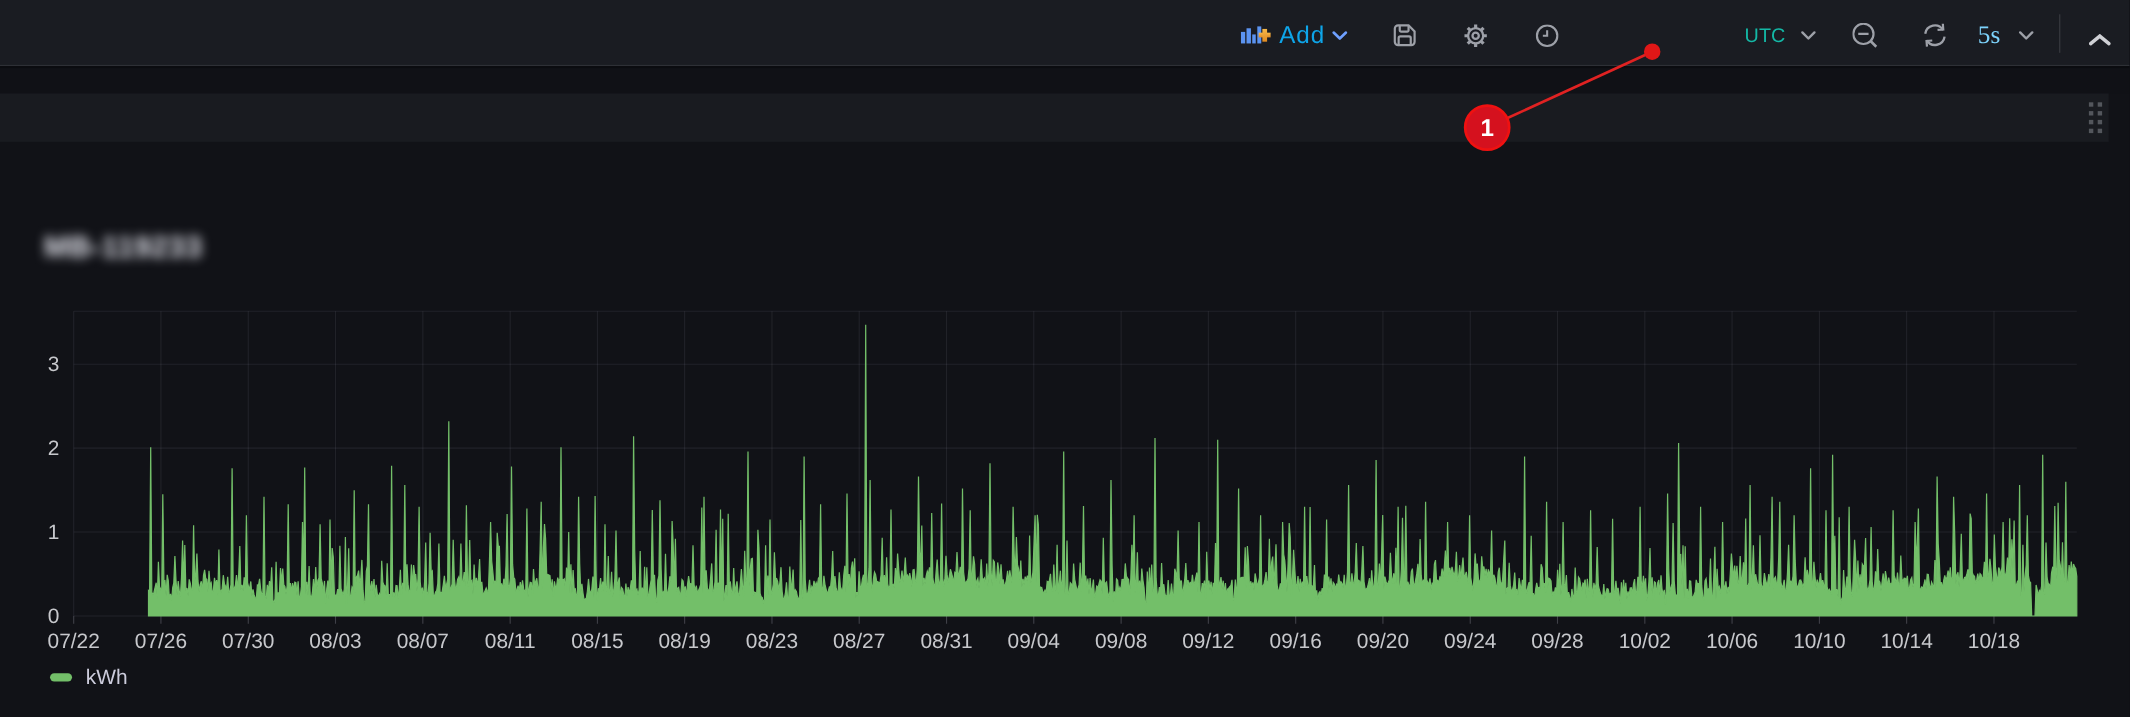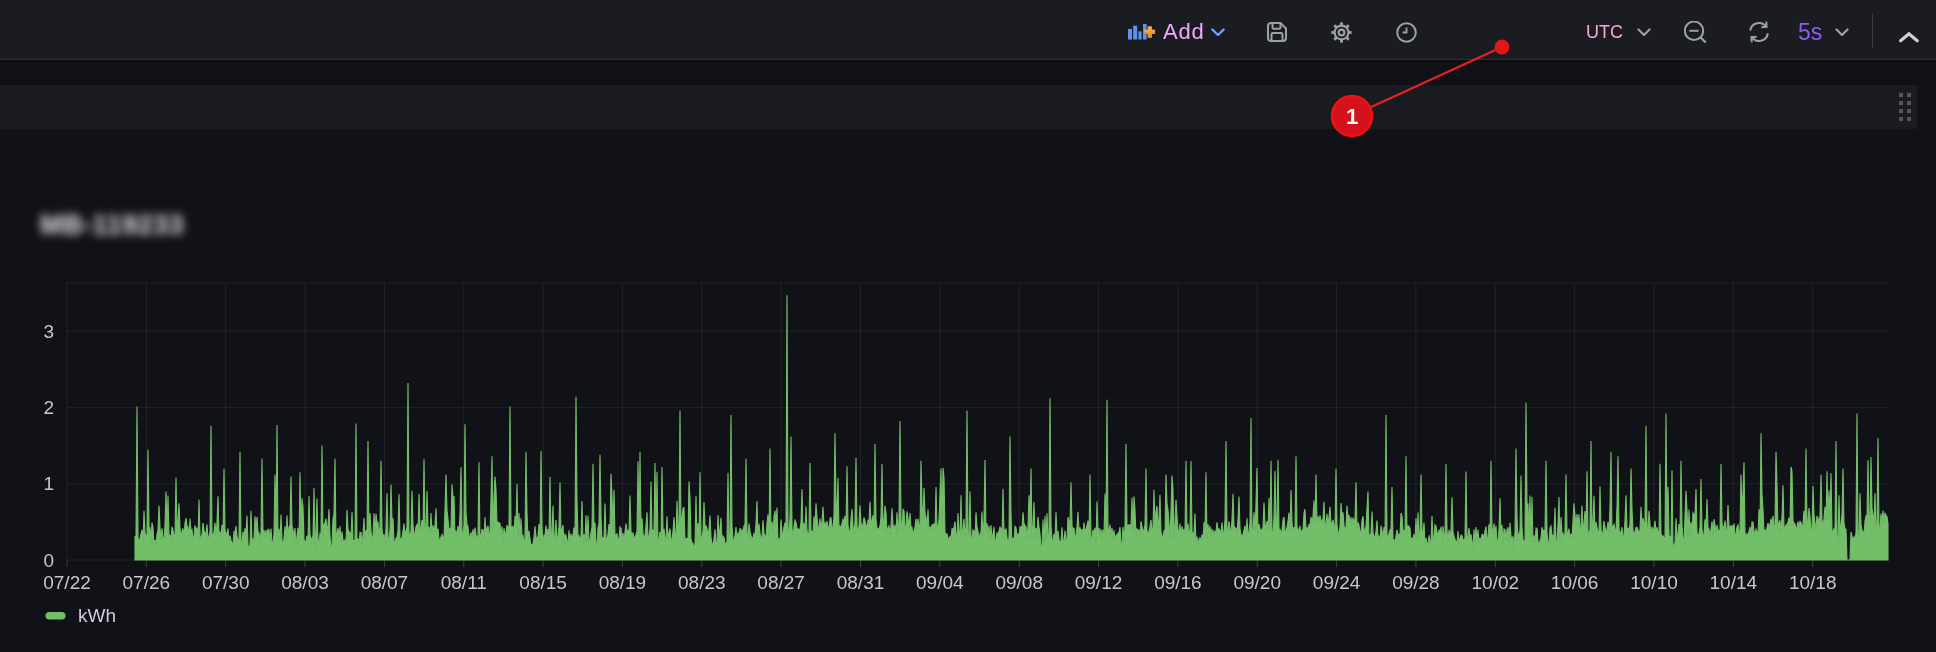--- a/index.html
+++ b/index.html
@@ -32,21 +32,21 @@
   </linearGradient>
         </defs>
   <rect x="0" y="29" width="4" height="10.5" fill="#5b93f0"></rect>
   <rect x="5.2" y="25.7" width="4" height="13.8" fill="#5b93f0"></rect>
   <rect x="10.4" y="31.3" width="3.2" height="8.2" fill="#5b93f0"></rect>
   <rect x="15" y="24" width="3.6" height="15.5" fill="#5b93f0"></rect>
   <rect x="16.3" y="29.7" width="10.8" height="4.3" fill="url(#plusg)"></rect>
   <rect x="19.6" y="26.3" width="4.3" height="11.6" fill="url(#plusg)"></rect>
 </svg>
 </div>
-<div class="titem" style="left:1163px; font-size:22px; color:#f0abfc; font-weight:400; letter-spacing:0.8px;">Add</div>
+<div class="titem" style="left:1163px; font-size:22px; color:#0ea5e9; font-weight:400; letter-spacing:0.8px;">Add</div>
 <div class="titem" style="left:1211px;">
 <svg width="14" height="9" viewBox="0 0 14 9">
  <polyline points="1.4,1.6 7,7 12.6,1.6" fill="none" stroke="#6e9fff" stroke-width="2.4" stroke-linecap="round" stroke-linejoin="round"></polyline>
 </svg>
 </div>
 <div class="titem" style="left:1266px;">
 <svg width="22" height="22" viewBox="0 0 22 22" fill="none" stroke="#9da0a8" stroke-width="2">
   <path d="M2 5 a3 3 0 0 1 3-3 h9.5 l5.5 5.5 v9.5 a3 3 0 0 1-3 3 h-12 a3 3 0 0 1-3-3 Z"></path>
   <path d="M6.5 2.3 v4.2 a1.2 1.2 0 0 0 1.2 1.2 h5.6 a1.2 1.2 0 0 0 1.2-1.2 v-4.2"></path>
   <path d="M5.5 19.7 v-6.2 a1.5 1.5 0 0 1 1.5-1.5 h8 a1.5 1.5 0 0 1 1.5 1.5 v6.2"></path>
@@ -67,42 +67,42 @@
   <circle cx="12" cy="12" r="7.2" stroke-width="2.2"></circle>
   <circle cx="12" cy="12" r="3.0" stroke-width="2.2"></circle>
 </svg>
 </div>
 <div class="titem" style="left:1396px;">
 <svg width="21" height="21" viewBox="0 0 21 21" fill="none" stroke="#9da0a8" stroke-width="2">
   <circle cx="10.5" cy="10.5" r="9.3"></circle>
   <polyline points="10.5,5.5 10.5,10.5 6.6,10.5" stroke-width="1.9"></polyline>
 </svg>
 </div>
-<div class="titem" style="left:1586px; font-size:18px; color:#f9a8d4; font-weight:500;">UTC</div>
+<div class="titem" style="left:1586px; font-size:18px; color:#14b8a6; font-weight:500;">UTC</div>
 <div class="titem" style="left:1637px;">
 <svg width="14" height="9" viewBox="0 0 14 9">
  <polyline points="1.5,1.5 7,7 12.5,1.5" fill="none" stroke="#9da0a8" stroke-width="2.2" stroke-linecap="round" stroke-linejoin="round"></polyline>
 </svg>
 </div>
 <div class="abs" style="left:1684px; top:20.5px;">
 <svg width="24" height="24" viewBox="0 0 24 24" fill="none" stroke="#9da0a8" stroke-width="2">
   <circle cx="10" cy="9.8" r="9.2"></circle>
   <line x1="16.7" y1="16.5" x2="21.7" y2="21.5" stroke-width="2.3"></line>
   <line x1="5.3" y1="9.8" x2="14.7" y2="9.8"></line>
 </svg>
 </div>
 <div class="abs" style="left:1747px; top:19.5px;">
 <svg width="24" height="24" viewBox="0 0 24 24" fill="none" stroke="#9da0a8" stroke-width="2.1">
   <path d="M20.8 13.3 a8.8 8.8 0 0 1 -16.2 3.4"></path>
   <path d="M3.2 10.7 a8.8 8.8 0 0 1 16.2 -3.4"></path>
   <path d="M19.2 1.6 l0.4 5.2 -5.2 0.4" stroke-width="2"></path>
   <path d="M4.8 22.4 l-0.4 -5.2 5.2 -0.4" stroke-width="2"></path>
 </svg>
 </div>
-<div class="titem" style="left:1798px; font-size:23px; color:#8b5cf6;">5s</div>
+<div class="titem" style="left:1798px; font-size:23px; color:#7dd3fc;font-family:Liberation Serif, serif;">5s</div>
 <div class="titem" style="left:1835px;">
 <svg width="14" height="9" viewBox="0 0 14 9">
  <polyline points="1.5,1.5 7,7 12.5,1.5" fill="none" stroke="#9da0a8" stroke-width="2.2" stroke-linecap="round" stroke-linejoin="round"></polyline>
 </svg>
 </div>
 <div class="abs" style="left:1872px; top:13px; width:1px; height:35px; background:#3a3c42;"></div>
 <div class="abs" style="left:1899px; top:29px;">
 <svg width="20" height="11" viewBox="0 0 20 11">
  <polyline points="1.6,8.7 9.9,1.8 18.2,8.7" fill="none" stroke="#cfd0d5" stroke-width="3.2" stroke-linecap="round" stroke-linejoin="miter"></polyline>
 </svg>

